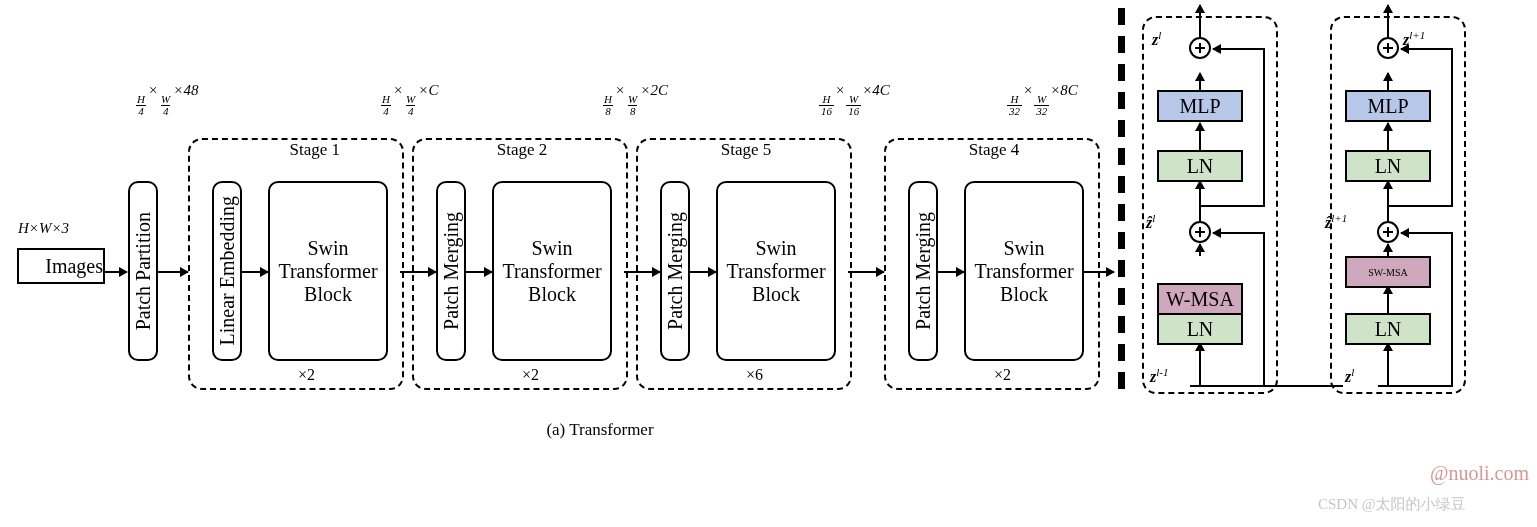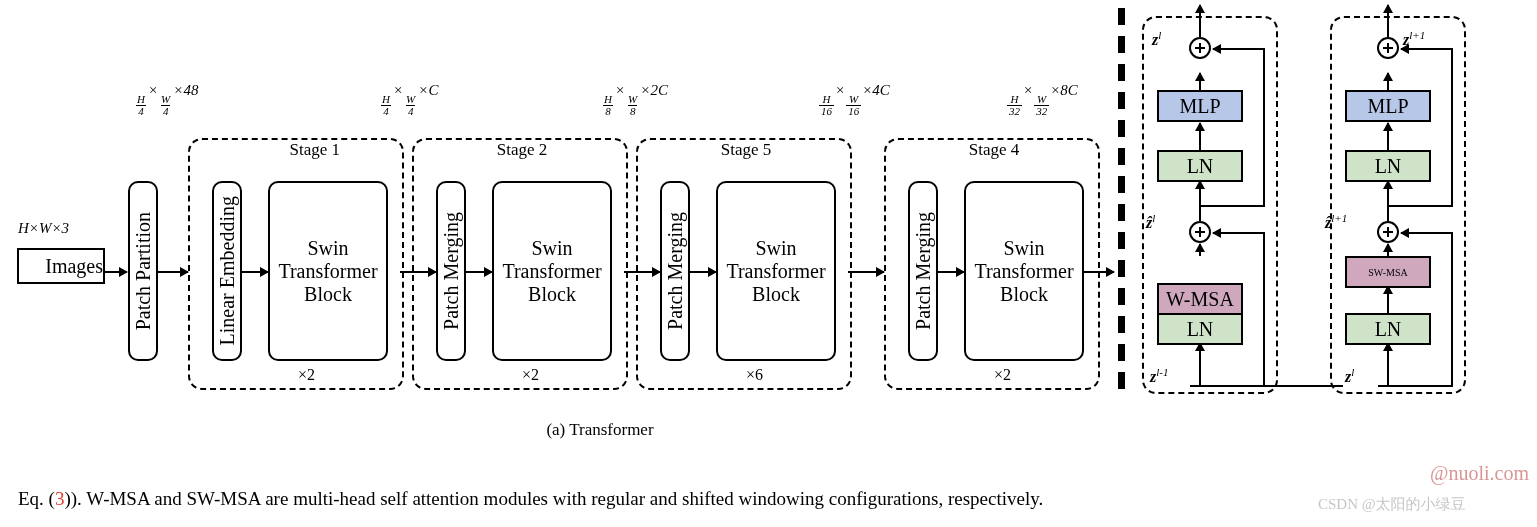--- a/index.html
+++ b/index.html
@@ -376,23 +376,20 @@
   </div>
   <div class="arrow-v" style="left:1387px; top:73px; height:17px;"></div>
 
   <div class="plus" style="left:1377px; top:37px;"></div>
   <div class="zlabel" style="left:1403px; top:29px;">
     <span class="bf">z</span><span class="sup">l+1</span>
   </div>
   <div class="arrow-v" style="left:1387px; top:5px; height:32px;"></div>
 
 
-  <div class="abs caption-line" style="left:18px; top:488px; width:1505px;">
-    <span>Eq. (</span><span class="red">3</span><span>)). W-MSA and SW-MSA are multi-head self attention modules with regular and shifted windowing configurations, respectively.</span>
-  </div>
 
   <div class="watermark2" style="left:1430px; top:462px;">
     <span>@nuoli.com</span>
   </div>
   <div class="watermark" style="left:1318px; top:495px;">
     <span>CSDN @太阳的小绿豆</span>
   </div>
 
 </div>
 

